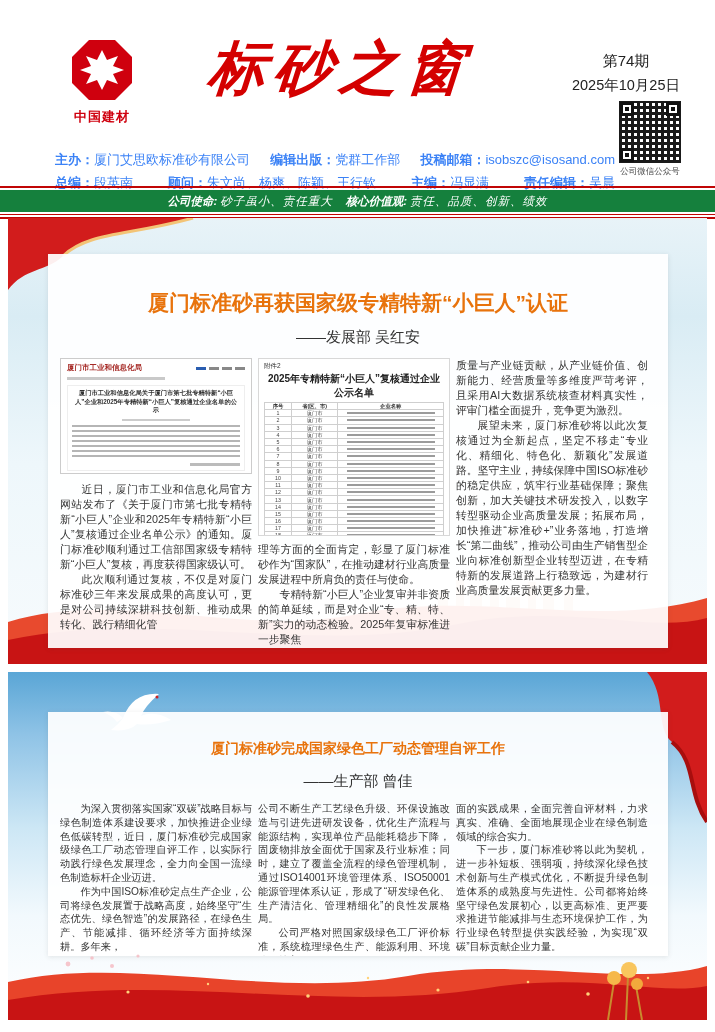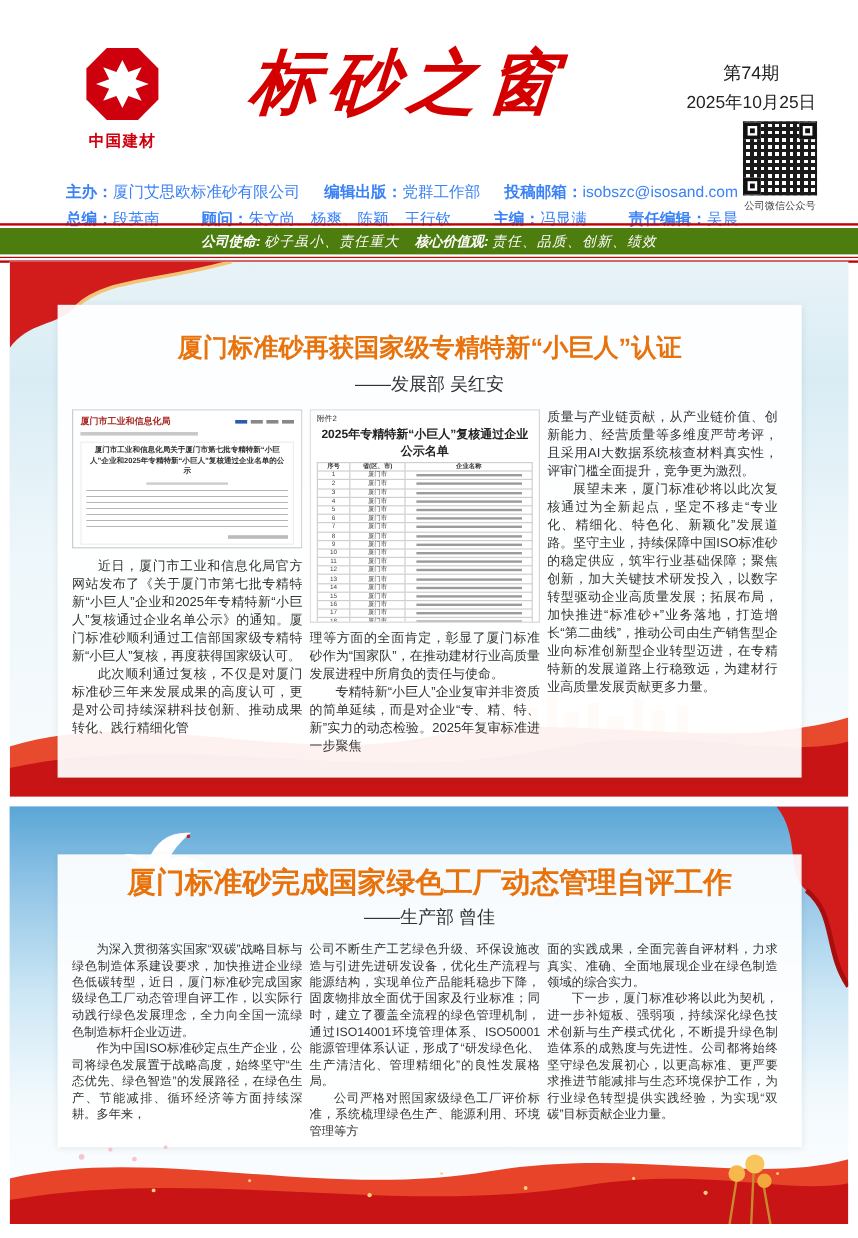--- a/index.html
+++ b/index.html
@@ -26,39 +26,39 @@
   .qr-label{position:absolute;left:607px;top:166px;width:86px;text-align:center;font-size:8.5px;color:#444;}
 
   .info-rows{position:absolute;left:55px;top:136px;width:560px;color:#3b82f6;margin-top:12px;}
   .info-row{display:flex;justify-content:space-between;font-size:13px;line-height:23px;}
   .info-item b{font-weight:bold;}
 
   
   .banner-wrap{position:absolute;left:0;top:186px;width:715px;}
   .bline{height:2px;background:#c00505;}
   .bline.thin{height:1px;margin-top:2px;}
-  .banner{margin-top:2px;height:22px;background:#4d7c0f;color:#fff;display:flex;align-items:center;
+  .banner{margin-top:2px;height:22px;background:#15803d;color:#fff;display:flex;align-items:center;
     justify-content:center;gap:13px;font-size:11.5px;white-space:nowrap;}
   .banner b{font-style:italic;font-weight:bold;margin-right:3px;}
   .banner i{font-style:italic;font-weight:normal;letter-spacing:1px;}
 
   
   .sec{position:absolute;left:8px;width:699px;overflow:hidden;}
   .sec1{top:218px;height:446px;background:linear-gradient(180deg,#e8f3f8 0%,#d9ecf4 22%,#eef7fb 55%,#f7fbfd 100%);}
   .sec2{top:672px;height:348px;background:linear-gradient(180deg,#5aa6d6 0%,#8fc3e6 18%,#cde7f5 45%,#f2f9fd 70%,#fff 100%);}
   .deco{position:absolute;pointer-events:none;}
 
   
   .card{position:absolute;left:40px;width:620px;background:rgba(255,255,255,.93);z-index:2;
     box-shadow:0 1px 5px rgba(60,60,60,.12);box-sizing:border-box;padding:0 12px;overflow:hidden;}
   .card1{top:36px;height:394px;}
   .card2{top:40px;height:244px;}
-  .a-title{margin:0;text-align:center;color:#e8730c;font-weight:bold;}
+  .a-title{margin:12px;text-align:center;color:#e8730c;font-weight:bold;}
   .card1 .a-title{padding-top:24px;font-size:21px;line-height:26px;}
-  .card2 .a-title{padding-top:12px;font-size:24px;line-height:24px;}
+  .card2 .a-title{padding-top:12px;font-size:14px;line-height:24px;}
   .a-byline{text-align:center;font-size:15px;color:#333;margin-top:7px;}
   .cols{display:flex;gap:6px;margin-top:11px;}
   .col{width:192px;overflow:hidden;}
   .card1 .col{height:300px;}
   .card2 .col{height:184px;}
   .col p{margin:0;text-align:justify;color:#333;}
   .card1 .col p{font-size:10.8px;line-height:15px;}
   .card2 .col p{font-size:10.2px;line-height:13.8px;}
   .ind{text-indent:2em;}
 

